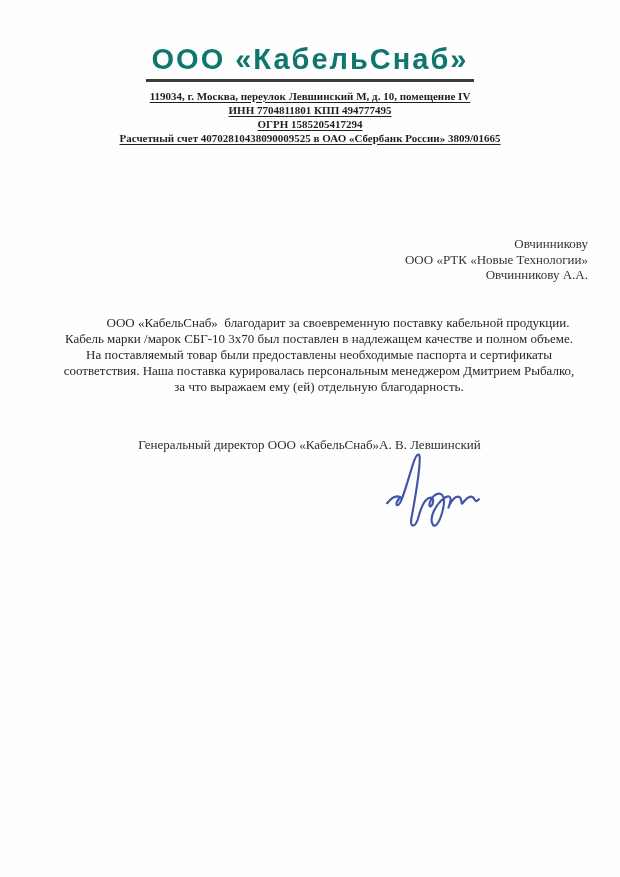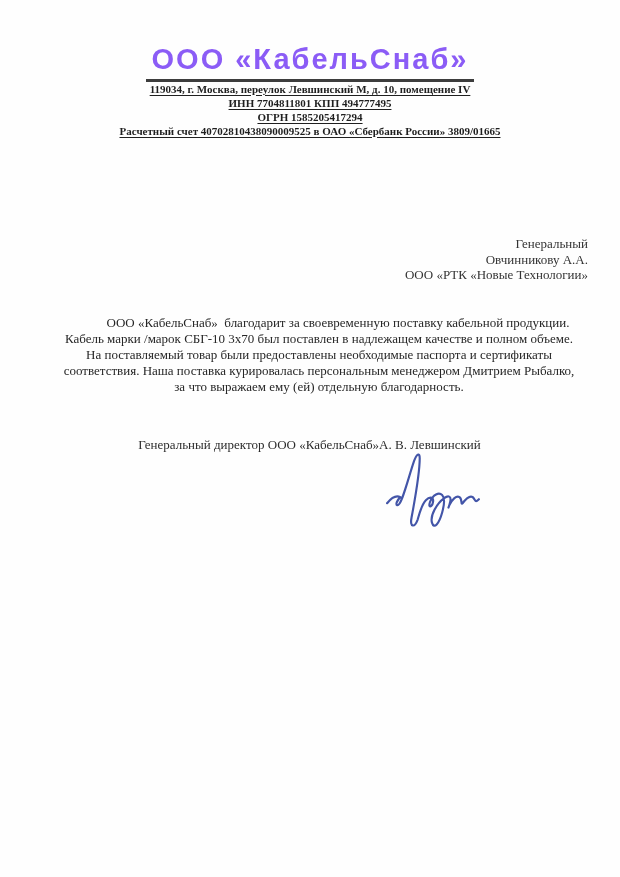--- a/index.html
+++ b/index.html
@@ -23,26 +23,27 @@
     left: 0;
     width: 100%;
     text-align: center;
   }
   .company-name {
     display: inline-block;
     font-family: "Liberation Sans", sans-serif;
     font-size: 29px;
     font-weight: bold;
     letter-spacing: 2px;
-    color: #8b5cf6;
+    color: #0f766e;
     border-bottom: 3px solid #3d3d3d;
     padding: 0 6px 2px 6px;
     line-height: 1.2;
   }
   .addr-block {
+    margin-top: 7px;
     line-height: 14px;
   }
   .addr-line {
     font-size: 11px;
     font-weight: bold;
     color: #1f1f1f;
     text-decoration: underline;
     text-underline-offset: 2px;
   }
 
@@ -102,23 +103,23 @@
     <div class="company-name">ООО «КабельСнаб»</div>
     <div class="addr-block">
       <div class="addr-line">119034, г. Москва, переулок Левшинский М, д. 10, помещение IV</div>
       <div class="addr-line">ИНН 7704811801 КПП 494777495</div>
       <div class="addr-line">ОГРН 1585205417294</div>
       <div class="addr-line">Расчетный счет 40702810438090009525 в ОАО «Сбербанк России» 3809/01665</div>
     </div>
   </header>
 
   <section class="recipient">
-    <div>Генеральный</div>
+    <div>Овчинникову</div>
+    <div>ООО «РТК «Новые Технологии»</div>
     <div>Овчинникову А.А.</div>
-    <div>ООО «РТК «Новые Технологии»</div>
   </section>
 
   <p class="letter-body">ООО «КабельСнаб»  благодарит за своевременную поставку кабельной продукции.  Кабель марки /марок СБГ-10 3х70 был поставлен в надлежащем качестве и полном объеме. На поставляемый товар были предоставлены необходимые паспорта и сертификаты соответствия. Наша поставка курировалась персональным менеджером Дмитрием Рыбалко, за что выражаем ему (ей) отдельную благодарность.</p>
 
   <section class="signature-row">
     <span>Генеральный директор ООО «КабельСнаб»</span>
     <span>А. В. Левшинский</span>
   </section>
 
   <svg class="hand-signature" viewBox="0 0 100 80" fill="none" xmlns="http://www.w3.org/2000/svg">

